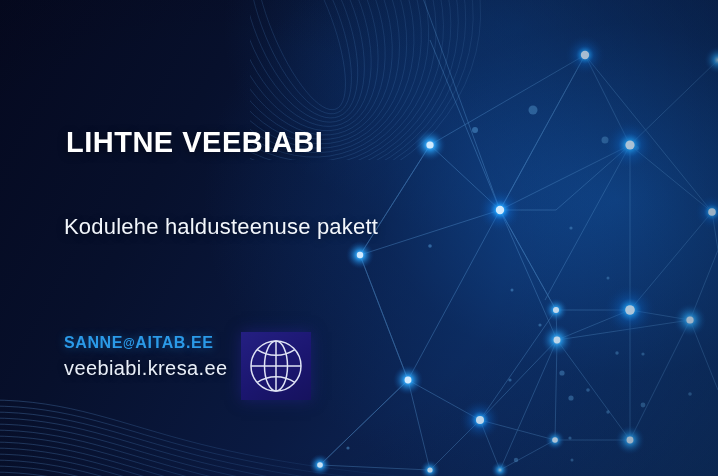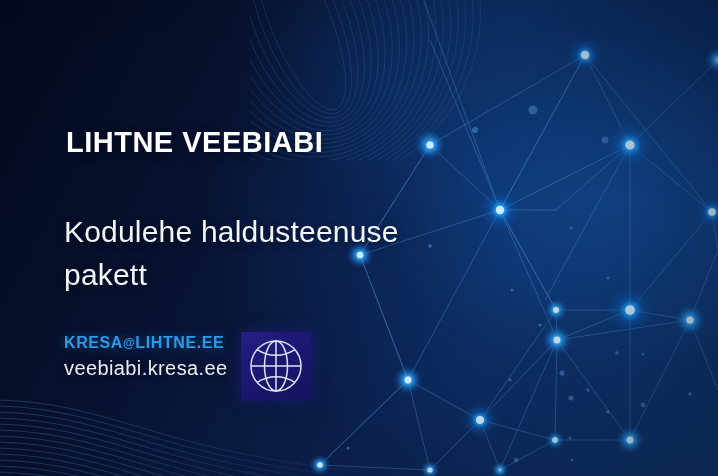--- a/index.html
+++ b/index.html
@@ -27,21 +27,21 @@
   #content{position:absolute;left:0;top:0;width:440px;height:476px;}
 
   #title{
     position:absolute;left:66px;top:126px;
     font-size:29px;font-weight:700;letter-spacing:.5px;color:#ffffff;
     text-shadow:0 2px 10px rgba(0,0,0,.45);white-space:nowrap;
   }
 
   #subtitle{
     position:absolute;left:64px;top:211px;width:400px;
-    font-size:30px;font-weight:300;line-height:1.42;color:#f2f6fb;
+    font-size:22px;font-weight:300;line-height:1.42;color:#f2f6fb;
     letter-spacing:.2px;
     text-shadow:0 2px 9px rgba(0,0,0,.40);
   }
 
   #contact{position:absolute;left:64px;top:328px;}
   #contact-tagline{
     font-size:13.5px;font-weight:400;letter-spacing:2.0px;color:#eef3fa;
     text-shadow:0 1px 6px rgba(0,0,0,.5);
   }
   #contact-email{
@@ -259,21 +259,21 @@
 
   <div id="vignette"></div>
 
   <div id="content">
 
     <div id="title">LIHTNE VEEBIABI</div>
 
     <div id="subtitle">Kodulehe haldusteenuse pakett</div>
 
     <div id="contact">
-      <div id="contact-email"><span>KRESA</span><span class="at">@</span><span>LIHTNE.EE</span></div>
+      <div id="contact-email"><span>SANNE</span><span class="at">@</span><span>AITAB.EE</span></div>
       <div id="contact-url">veebiabi.kresa.ee</div>
     </div>
 
     <div id="globe-badge">
       <svg width="70" height="68" viewBox="0 0 70 68" fill="none" aria-hidden="true">
         <g stroke="#dfe3f5" stroke-width="1.5" fill="none">
           <circle cx="35" cy="34" r="25"></circle>
           <line x1="35" y1="9" x2="35" y2="59"></line>
           <line x1="10" y1="34" x2="60" y2="34"></line>
           <ellipse cx="35" cy="34" rx="11.5" ry="25"></ellipse>

